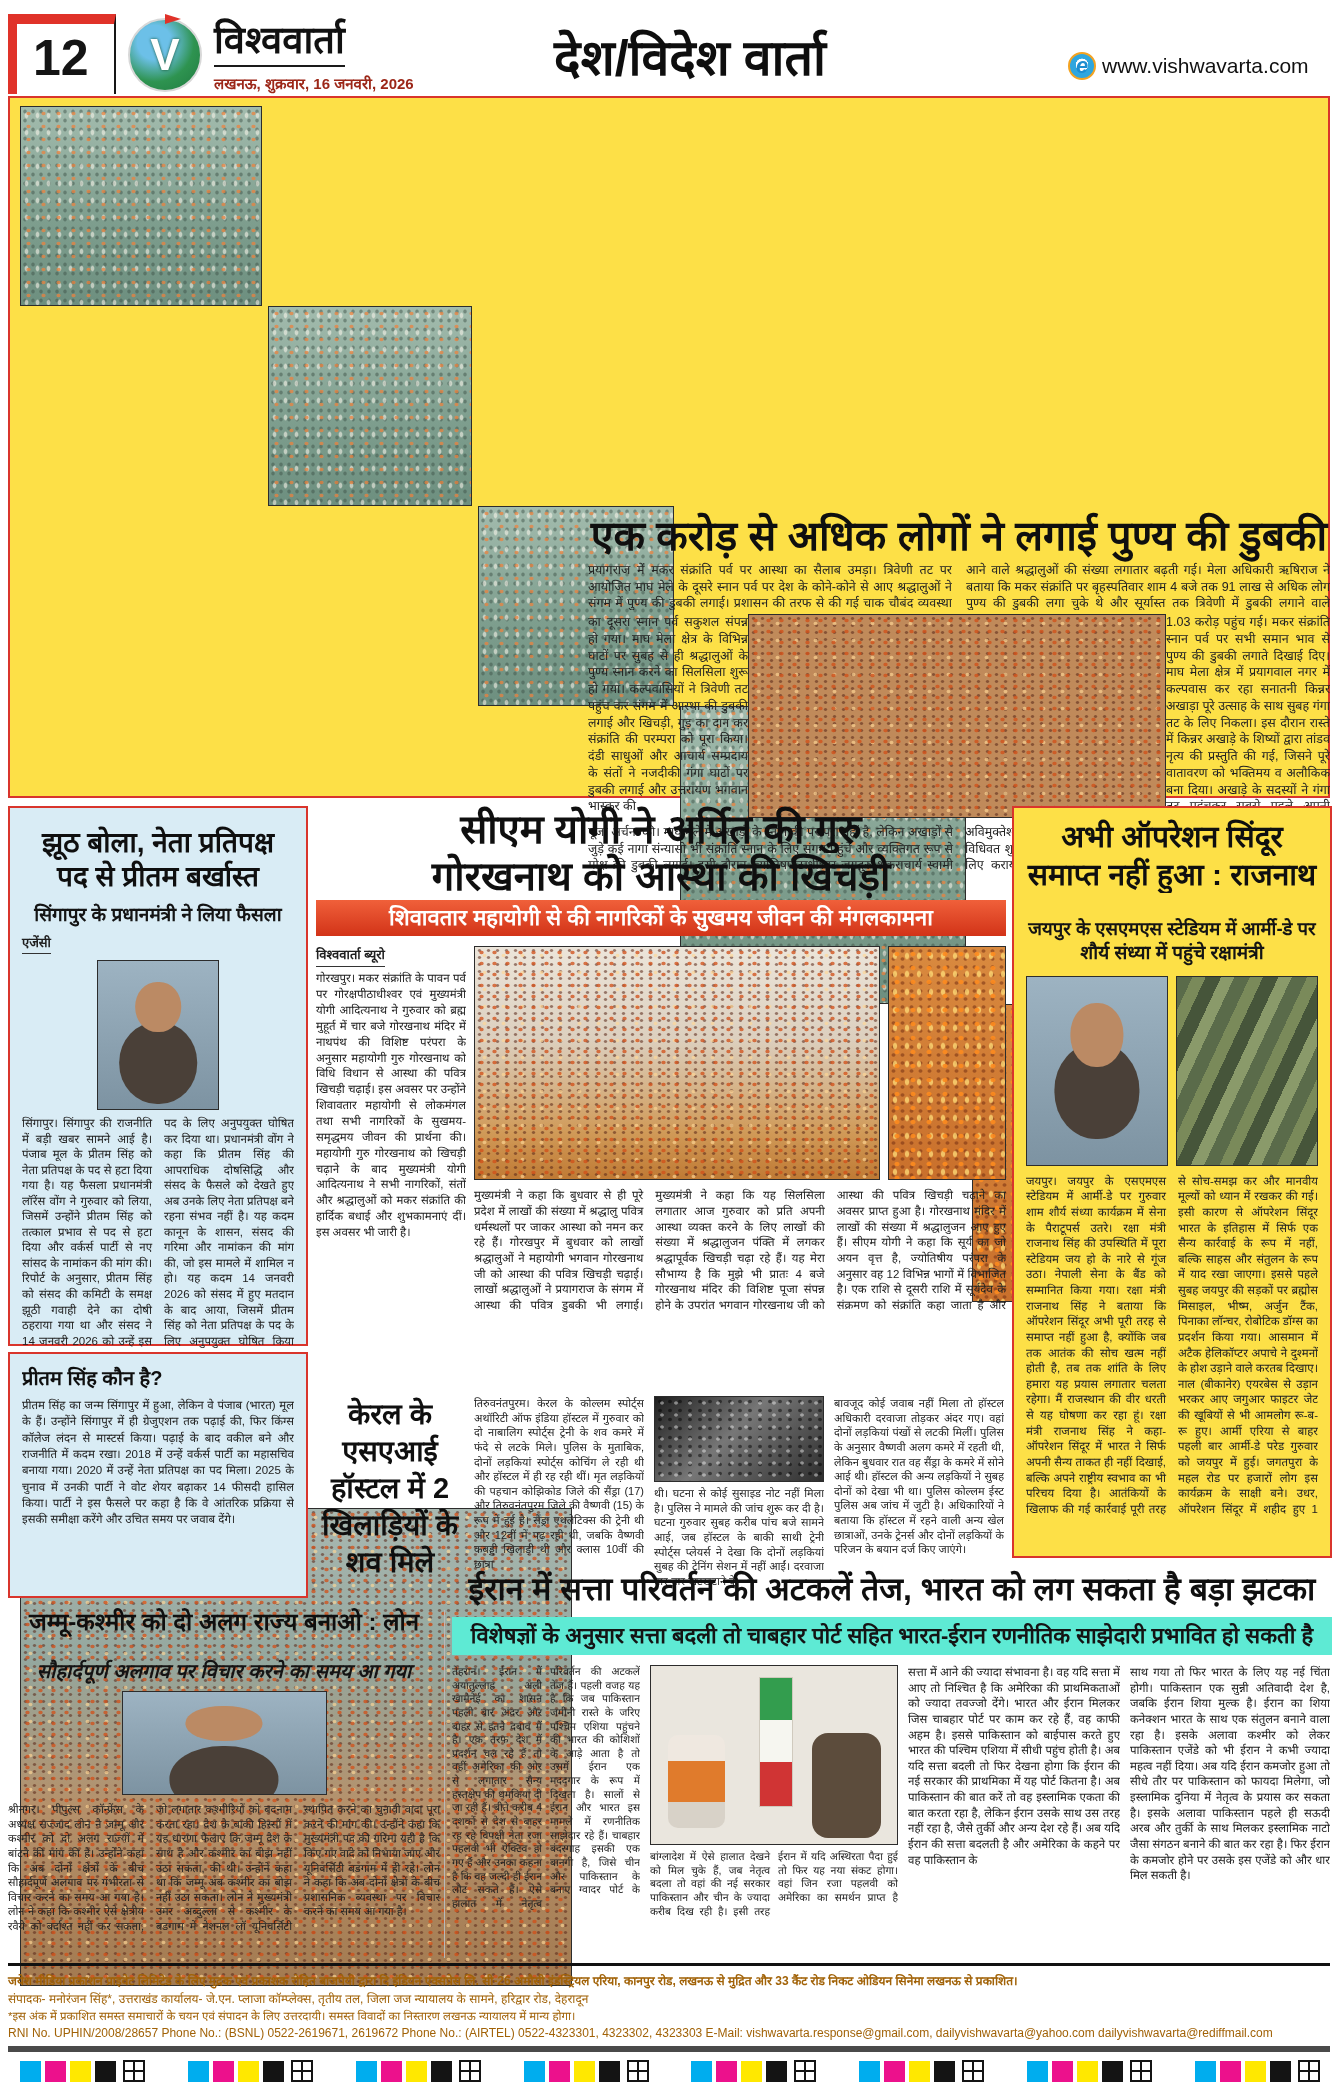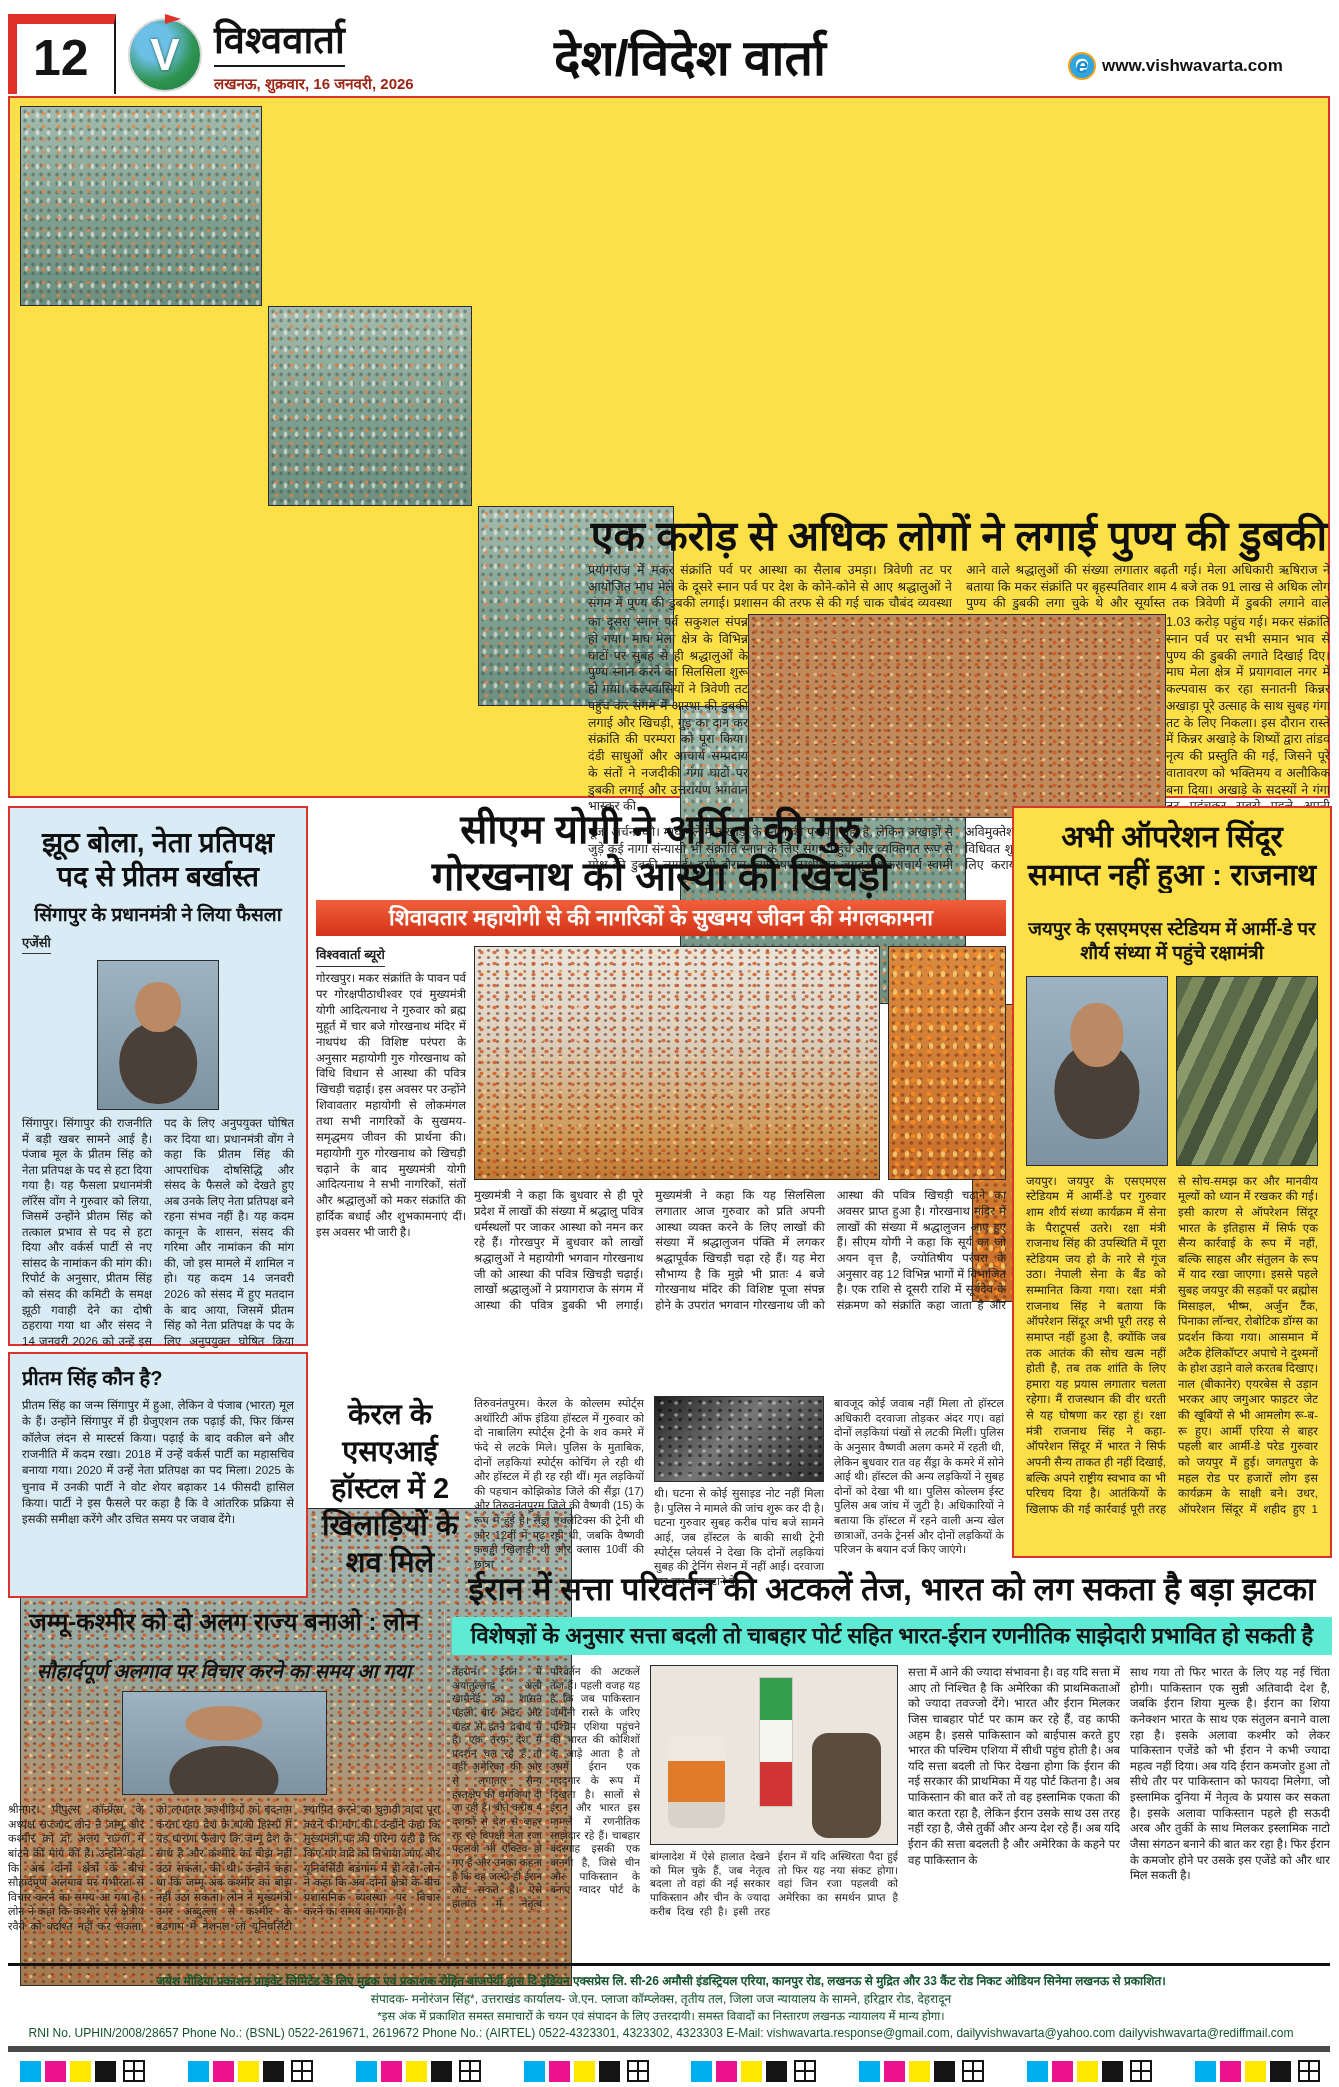--- a/index.html
+++ b/index.html
@@ -26,21 +26,21 @@
   #masthead { left:214px; top:20px; width:270px; }
   #masthead .title { font-size:38px; font-weight:800; color:#111; line-height:1.1;
     border-bottom:2px solid #1a1a1a; padding-bottom:3px; display:inline-block; }
   #masthead .date { font-size:15px; font-weight:700; color:#9c2718; margin-top:6px; }
   #section-title { left:420px; top:22px; width:540px; text-align:center; font-size:50px; font-weight:800; color:#0e0e0e; }
   #website { left:1068px; top:50px; width:262px; height:32px; display:flex; align-items:center; gap:6px; }
   #website .e-icon { width:28px; height:28px; border-radius:50%; flex:0 0 28px;
     background: radial-gradient(circle at 50% 45%, #ffffff 0 34%, #2ea6df 36% 100%);
     border:2px solid #f4a321; color:#1d8ed0; font-weight:800; font-size:22px; line-height:24px; text-align:center;
     font-style: italic; }
-  #website .url { font-size:17px; font-weight:700; color:#111; }
+  #website .url { font-size:21px; font-weight:400; color:#111; }
 
   
   .red-box { border:2px solid #d9352c; }
   .peach { background:#fde047; }
   .blue { background:#d9ecf5; }
 
   
   .photo { position:relative; overflow:hidden; border:1px solid #2c2c2c; background:#c08a5a; }
   .photo::before { content:""; position:absolute; inset:0; opacity:.95; background-image:
       radial-gradient(rgba(210,80,25,.8) 1.6px, transparent 2.6px),
@@ -154,21 +154,21 @@
   #iran-body { margin-top:10px; height:258px; display:flex; gap:10px; }
   #iran-colL { width:188px; columns:2; column-gap:8px; font-size:10.5px; line-height:1.3; }
   #iran-photo-block { width:248px; }
   #iran-photo { width:248px; height:180px; }
   #iran-caption { margin-top:5px; columns:2; column-gap:8px; font-size:10.5px; line-height:1.3; height:70px; }
   #iran-col2 { width:212px; font-size:11.5px; line-height:1.36; }
   #iran-col3 { width:200px; font-size:11.5px; line-height:1.36; }
 
   
   #foot-rule { left:8px; top:1963px; width:1322px; height:3px; background:#111; }
-  .foot-line { left:0; width:1322px; text-align:center; color:#14532d; }
+  .foot-line { left:8px; width:1322px; text-align:left; color:#a16207; }
   #foot1 { top:1972px; font-size:12px; font-weight:700; }
   #foot2 { top:1990px; font-size:12px; }
   #foot3 { top:2008px; font-size:11.5px; }
   #foot4 { top:2026px; font-size:12px; }
   #foot-bar { left:8px; top:2046px; width:1322px; height:6px; background:#4a4a4a; }
   #marks { left:20px; top:2058px; width:1300px; height:26px; display:flex; justify-content:space-between; align-items:center; }
   .reg-group { display:flex; gap:4px; align-items:center; }
   .sq { width:21px; height:21px; }
   .sq.c { background:#00adee; } .sq.m { background:#ec118c; } .sq.y { background:#ffe800; } .sq.k { background:#141414; }
   .regmark { width:22px; height:22px; border:2px solid #141414; margin-left:3px;

